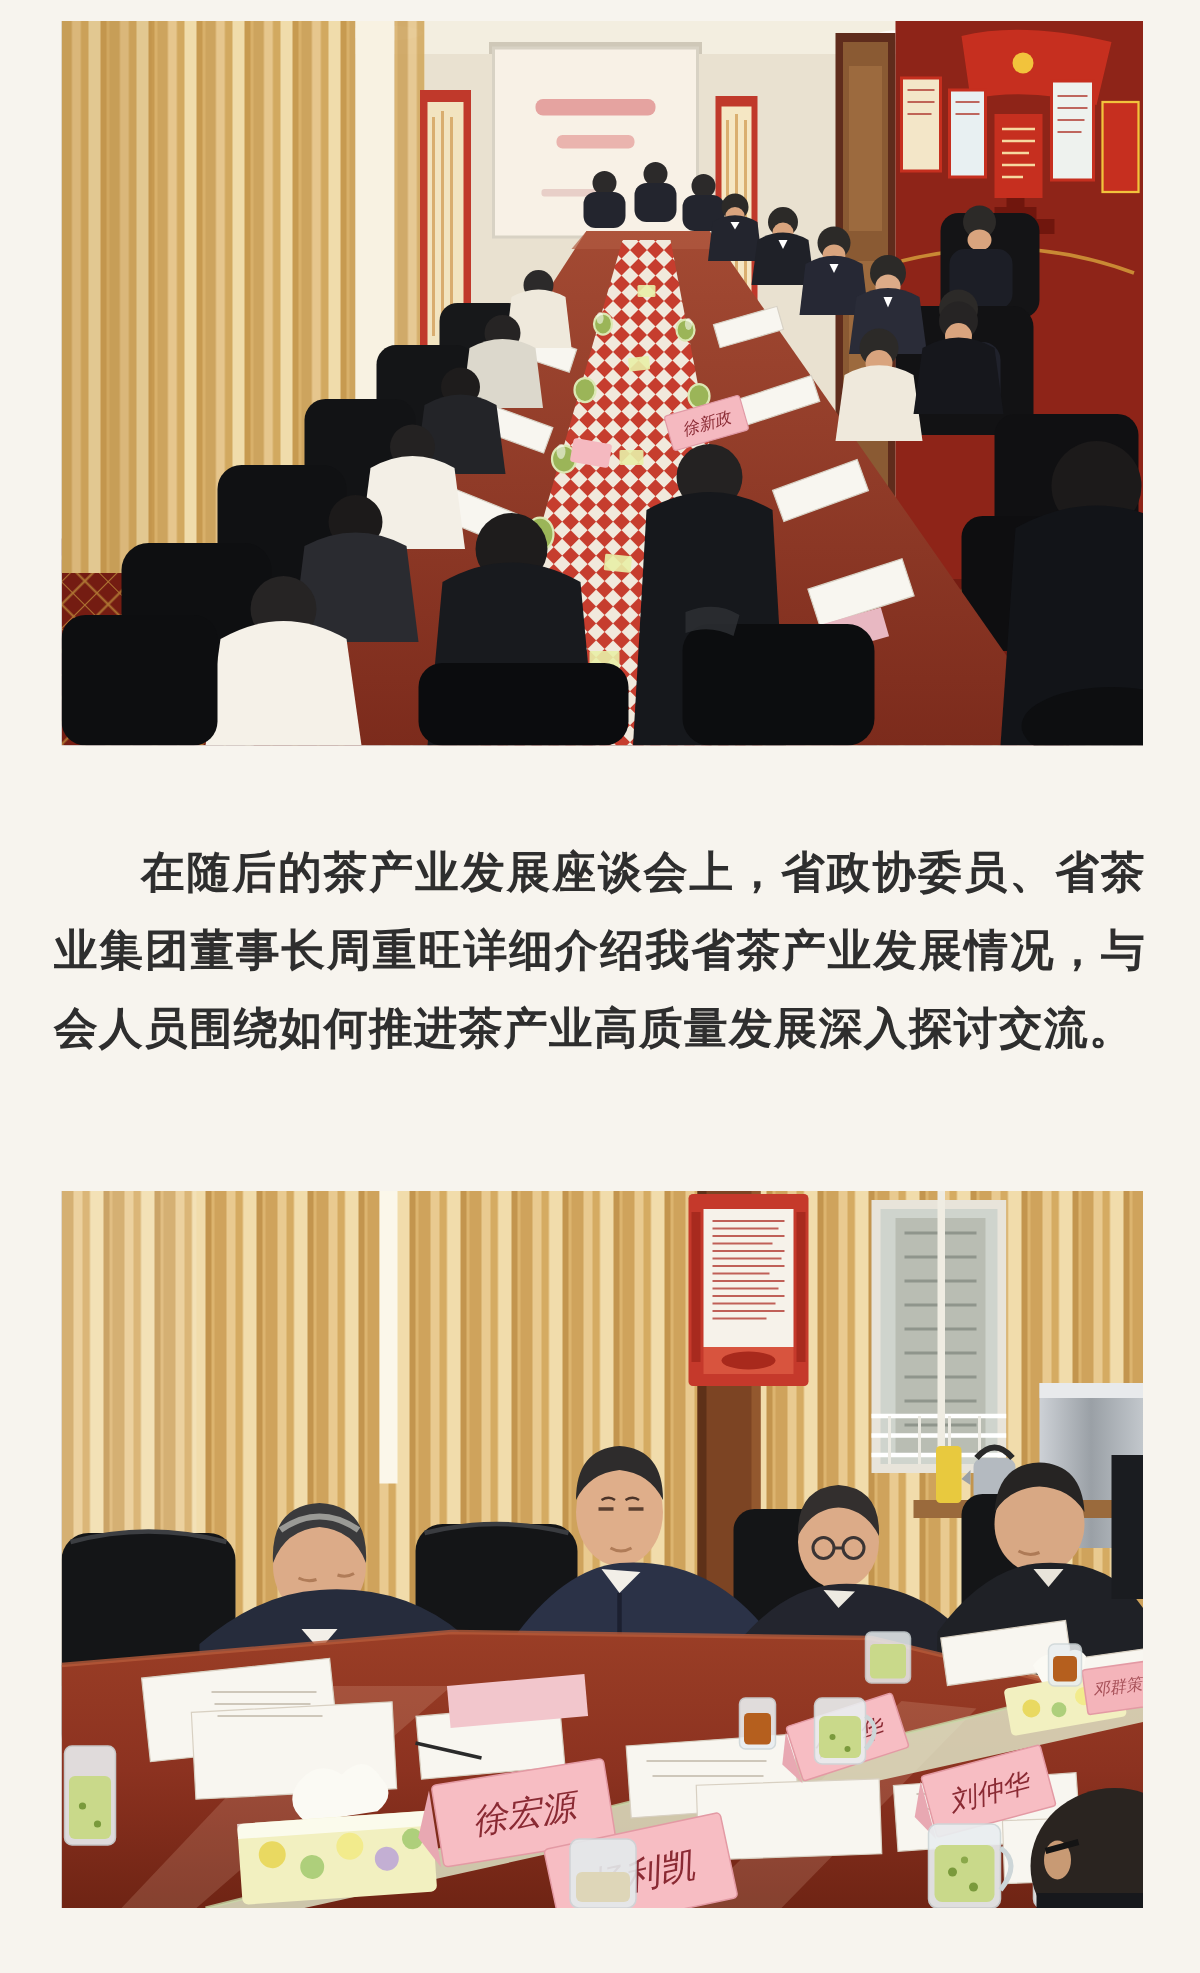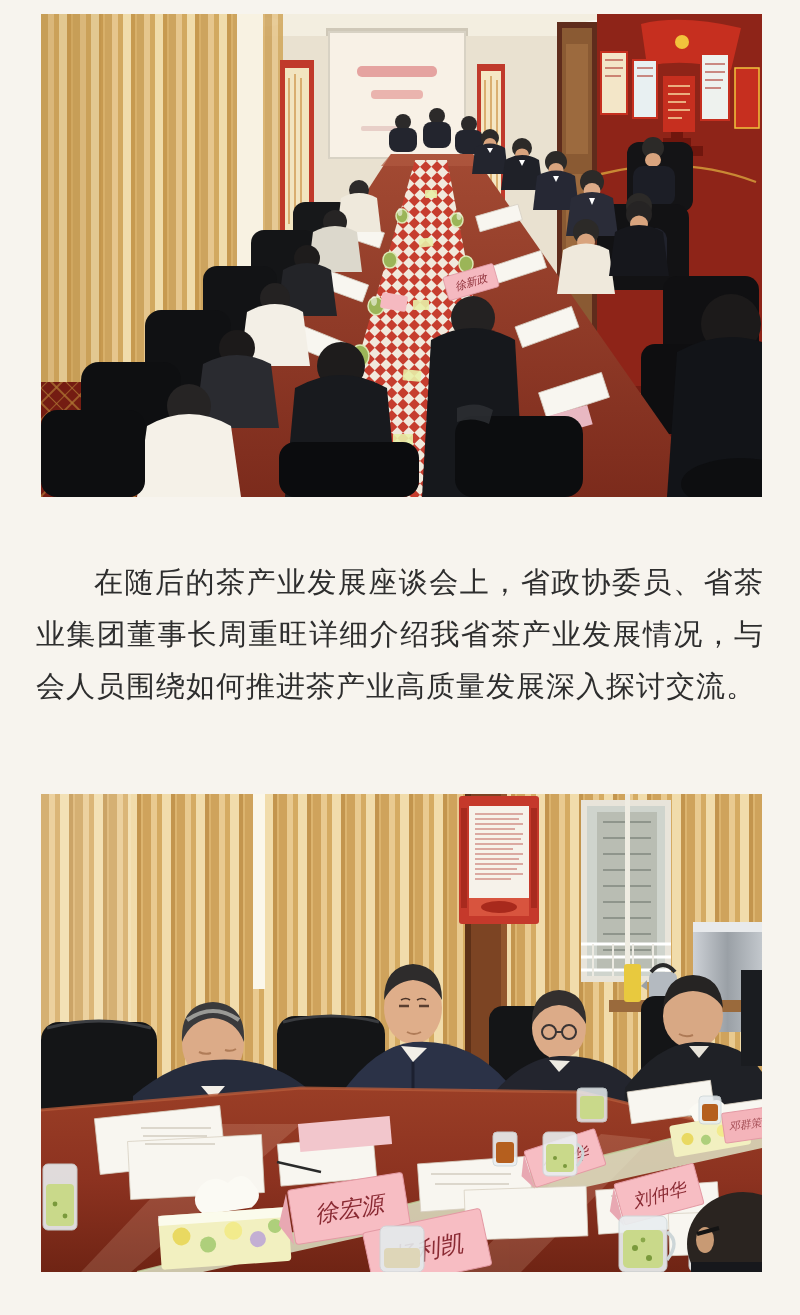--- a/index.html
+++ b/index.html
@@ -5,21 +5,21 @@
   html,body{margin:0;padding:0;background:#f7f4ee;}
   body{width:800px;height:1315px;position:relative;overflow:hidden;
        font-family:"Liberation Sans","DejaVu Sans",sans-serif;}
   .page{position:absolute;inset:0;}
   figure{margin:0;position:absolute;overflow:hidden;background:#ccc;}
   #photo-top{left:41px;top:14px;width:721px;height:483px;}
   #photo-bottom{left:41px;top:794px;width:721px;height:478px;}
   figure svg{display:block;width:100%;height:100%;}
   .paragraph{position:absolute;left:36px;top:556px;width:728px;
     font-size:29px;line-height:52px;letter-spacing:1px;color:#2e2e2e;
-    text-align:justify;text-indent:2em;margin:0;font-weight:400;}
+    text-align:justify;text-indent:2em;margin:0;font-weight:700;}
   text{font-family:"Liberation Sans","DejaVu Sans",sans-serif;}
 </style>
 </head>
 <body>
 
 <div class="page">
 
   <figure id="photo-top">
     <svg viewBox="0 0 721 483" xmlns="http://www.w3.org/2000/svg">
       <defs>

